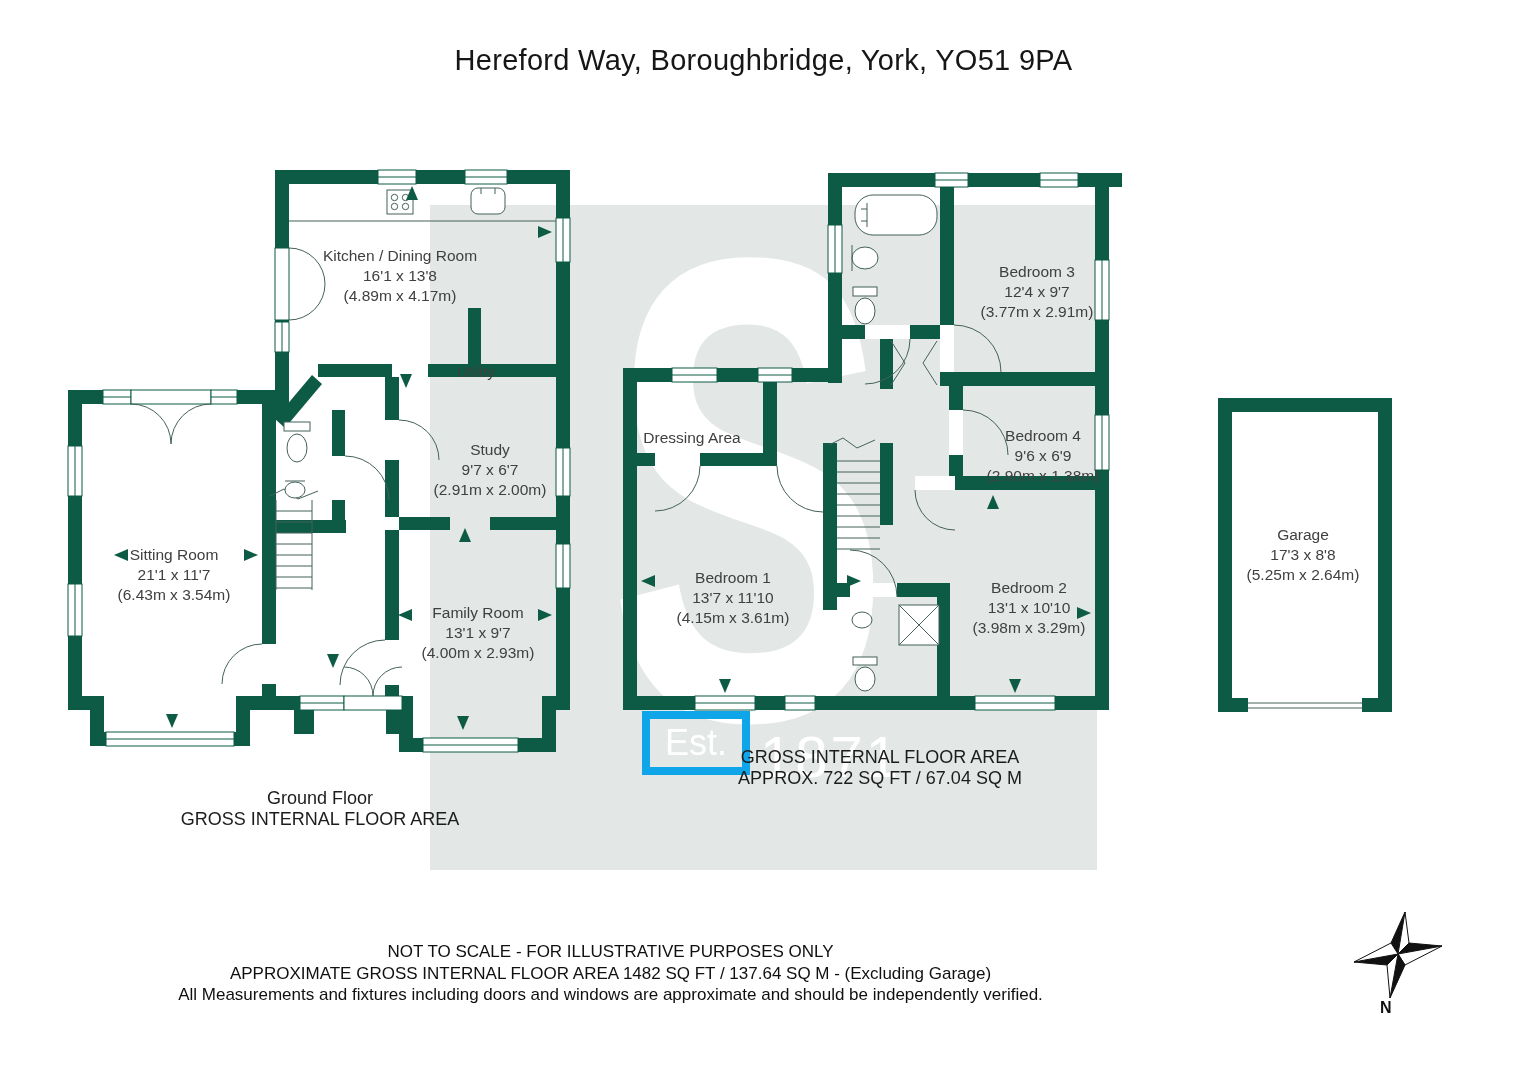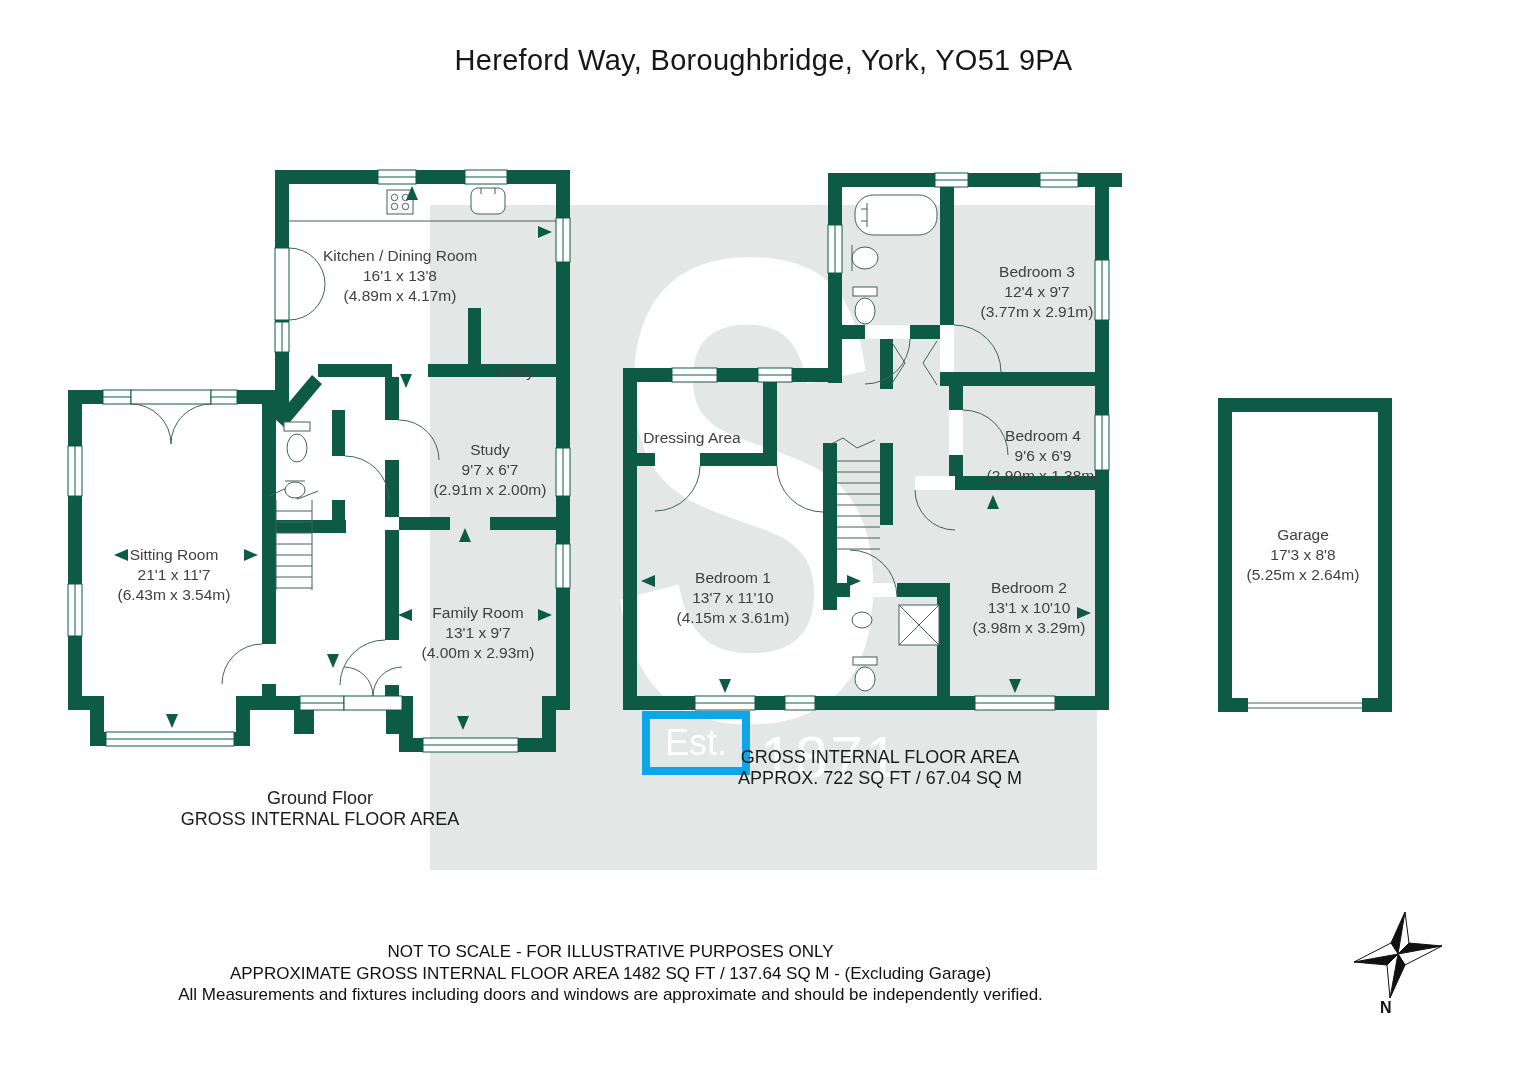--- a/index.html
+++ b/index.html
@@ -288,21 +288,21 @@
     <line x1="38" y1="313" x2="152" y2="313" stroke="#44615a" stroke-width="1"></line>
     <line x1="38" y1="318" x2="152" y2="318" stroke="#44615a" stroke-width="1"></line>
   </g>
 </svg>
 
 <div class="room-label" style="left:280px;top:246px;width:240px">
   <div>Kitchen / Dining Room</div>
   <div>16'1 x 13'8</div>
   <div>(4.89m x 4.17m)</div>
 </div>
-<div class="room-label" style="left:465px;top:362px;width:100px">
+<div class="room-label" style="left:426px;top:362px;width:100px">
   <div>Utility</div>
 </div>
 <div class="room-label" style="left:400px;top:440px;width:180px">
   <div>Study</div>
   <div>9'7 x 6'7</div>
   <div>(2.91m x 2.00m)</div>
 </div>
 <div class="room-label" style="left:74px;top:545px;width:200px">
   <div>Sitting Room</div>
   <div>21'1 x 11'7</div>

